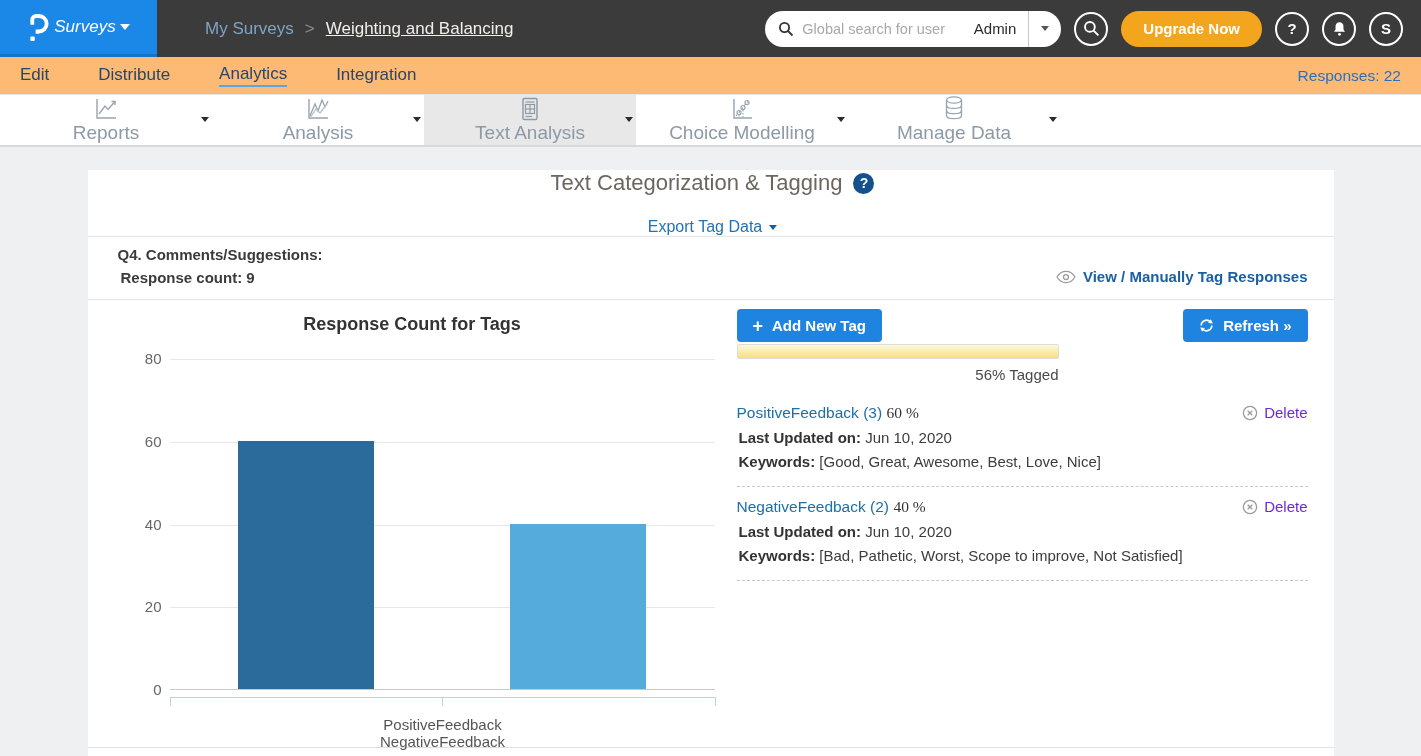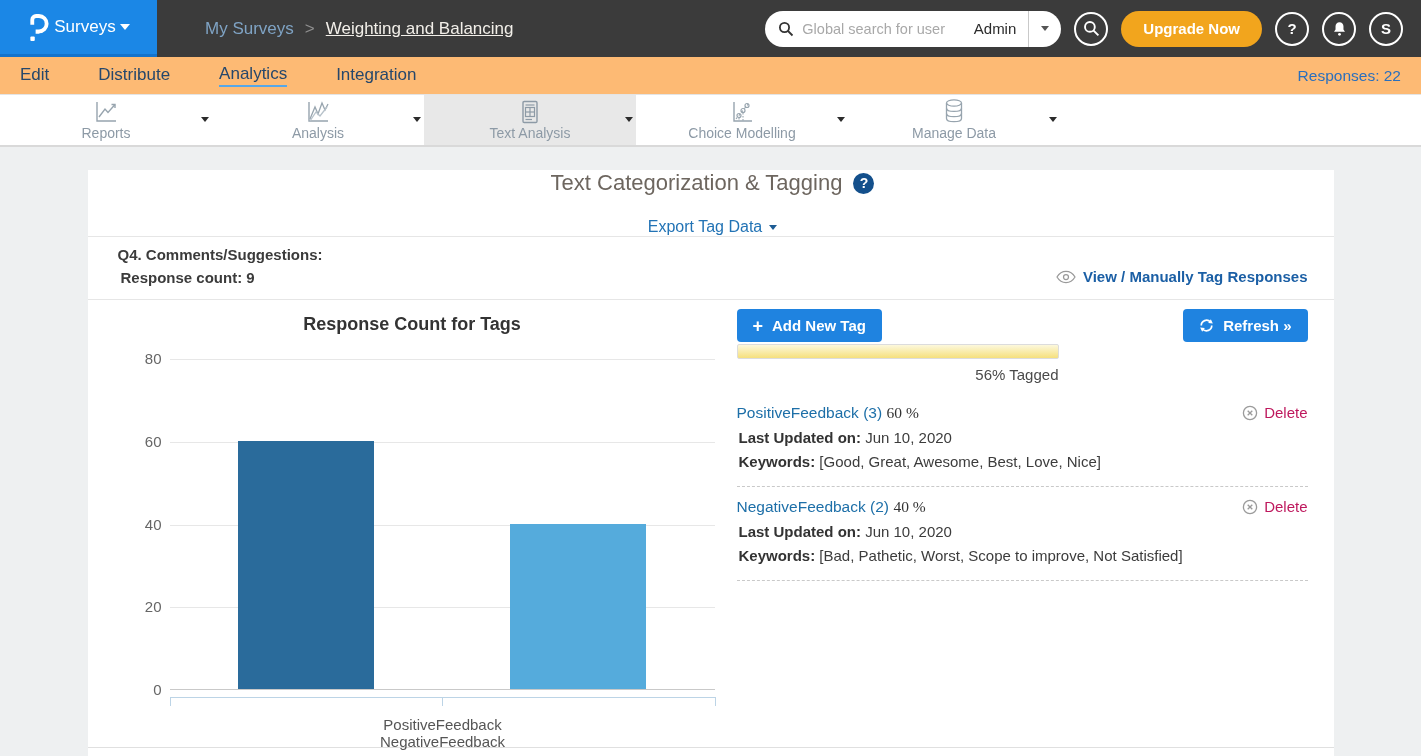--- a/index.html
+++ b/index.html
@@ -2,21 +2,21 @@
 <html><head>
 <meta charset="utf-8">
 <style>
   * { margin:0; padding:0; box-sizing:border-box; }
   html,body { width:1421px; height:756px; overflow:hidden;
     font-family:"Liberation Sans", sans-serif; background:#eef0f1; }
 
   
   .topbar { height:57px; background:#3b3b3b; display:flex; align-items:center; }
   .logo-block { width:157px; height:100%; background:#1b87e6; display:flex;
-    align-items:center; justify-content:center; gap:4px; cursor:pointer; border-bottom:3px solid #1373cc;}
+    align-items:center; justify-content:center; gap:4px; cursor:pointer; border-bottom:3px solid #1373cc;font-style:italic;}
   .logo-block span { color:#fff; font-size:17px; }
   .caret { width:0; height:0; border-left:5px solid transparent; border-right:5px solid transparent;
     border-top:6px solid currentColor; display:inline-block; }
   .caret.sm { border-left-width:4px; border-right-width:4px; border-top-width:5px; }
   .logo-block .caret { color:#fff; }
   .breadcrumb { margin-left:48px; display:flex; align-items:center; gap:11px; font-size:17px; }
   .bc-parent { color:#7fa3c4; cursor:pointer; }
   .bc-sep { color:#8f8f8f; }
   .bc-current { color:#f2efe9;text-decoration:underline; }
   .topbar-right { margin-left:auto; display:flex; align-items:center; gap:13px; padding-right:18px; }
@@ -42,21 +42,21 @@
     padding:12px 20px; border-bottom:1px solid #e4e4e4; }
   .nav-item { font-size:17px; color:#26476b; margin-right:49px; cursor:pointer; padding-bottom:1px;}
   .nav-item.active { border-bottom:2px solid #56a7e8; }
   .responses { margin-left:auto; color:#2a6fbd; font-size:15.5px; }
 
   
   .tab-bar { height:52px; background:#fff; border-bottom:2px solid #d9d9d9; display:flex; }
   .tab { flex:0 0 212px; position:relative; display:flex; flex-direction:column;
     align-items:center; justify-content:center; gap:1px; cursor:pointer; }
   .tab.active { background:#e8e8e8; }
-  .tab-label { font-size:14px; color:#8d9aa6; }
+  .tab-label { font-size:19px; color:#8d9aa6; }
   .tab .caret { position:absolute; right:3px; top:50%; margin-top:-3px; color:#2b2b2b; }
   .tab-icon { height:24px; display:flex; align-items:flex-end; }
 
   
   .card { width:1246px; margin:23px auto 0; background:#fff; height:586px; }
   .card-head { height:67px; display:flex; align-items:center; justify-content:space-between;
     padding:0 26px 0 30px; border-bottom:1px solid #e6e6e6;flex-direction:column; }
   .card-title { font-size:22px; color:#6d665f; display:flex; align-items:center; gap:11px; }
   .help-badge { width:21px; height:21px; border-radius:50%; background:#14508c; color:#fff;
     font-size:14px; font-weight:bold; display:flex; align-items:center; justify-content:center; cursor:pointer;}
@@ -98,21 +98,21 @@
   .progress { width:322px; height:15px; margin-top:2px; border:1px solid #dcdcdc;
     border-radius:2px; background:linear-gradient(#fcf8dd, #f6e07c); }
   .tagged-label { width:322px; text-align:right; font-size:15px; color:#4a4a4a; margin-top:7px; }
   .tag-list { margin-top:14px; }
   .tag-row { position:relative; padding:7px 0 9px; }
   .tag-name { color:#1d6fa8; font-size:15.5px; cursor:pointer; }
   .tag-pct { color:#333; font-size:15.5px;font-family:Liberation Serif, serif; }
   .tag-line { font-size:15px; color:#3c3c3c; margin-top:7px; padding-left:2px; }
   .tag-line b { color:#333; }
   .delete { position:absolute; right:0; top:7px; display:flex; align-items:center;
-    gap:6px; color:#be185d; font-size:15px; cursor:pointer; }
+    gap:6px; color:#6d28d9; font-size:15px; cursor:pointer; }
   .dashed { border-bottom:1px dashed #c9c9c9; margin:7px 0 4px; }
   .bottom-rule { border-top:1px solid #e0e0e0; margin-top:17px; }
 </style>
 </head>
 <body>
 
 <div class="topbar">
   <div class="logo-block">
     <svg width="23" height="31" viewBox="0 0 24 32">
       <path d="M5.5 13 V8 a4 4 0 0 1 4-4 h3 a8 8 0 0 1 0 16 h-1.5 v2.5" fill="none" stroke="#fff" stroke-width="4"></path>

